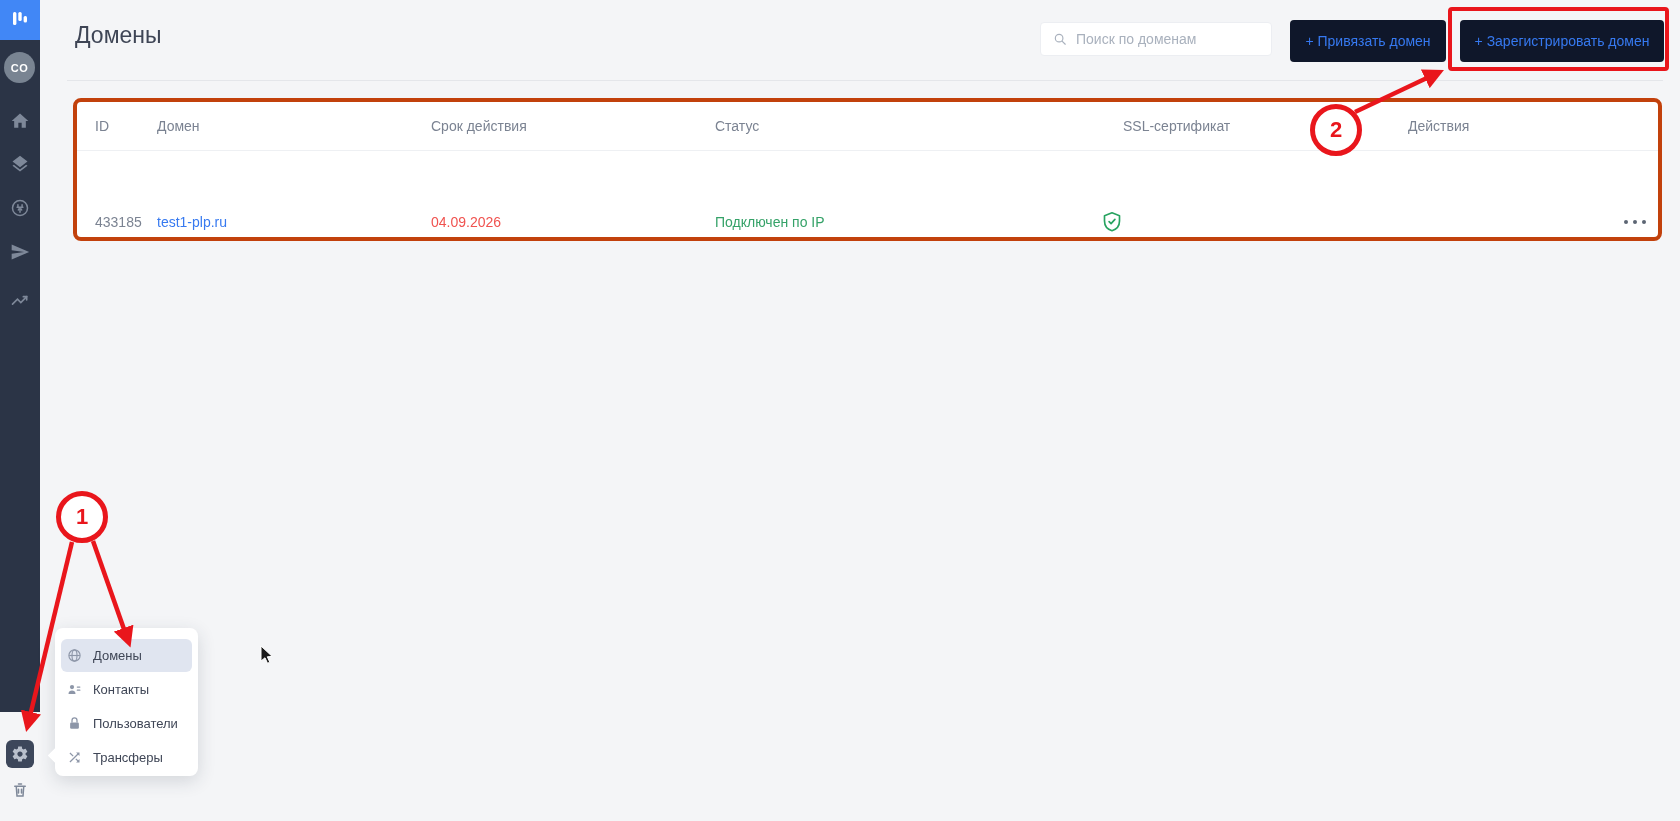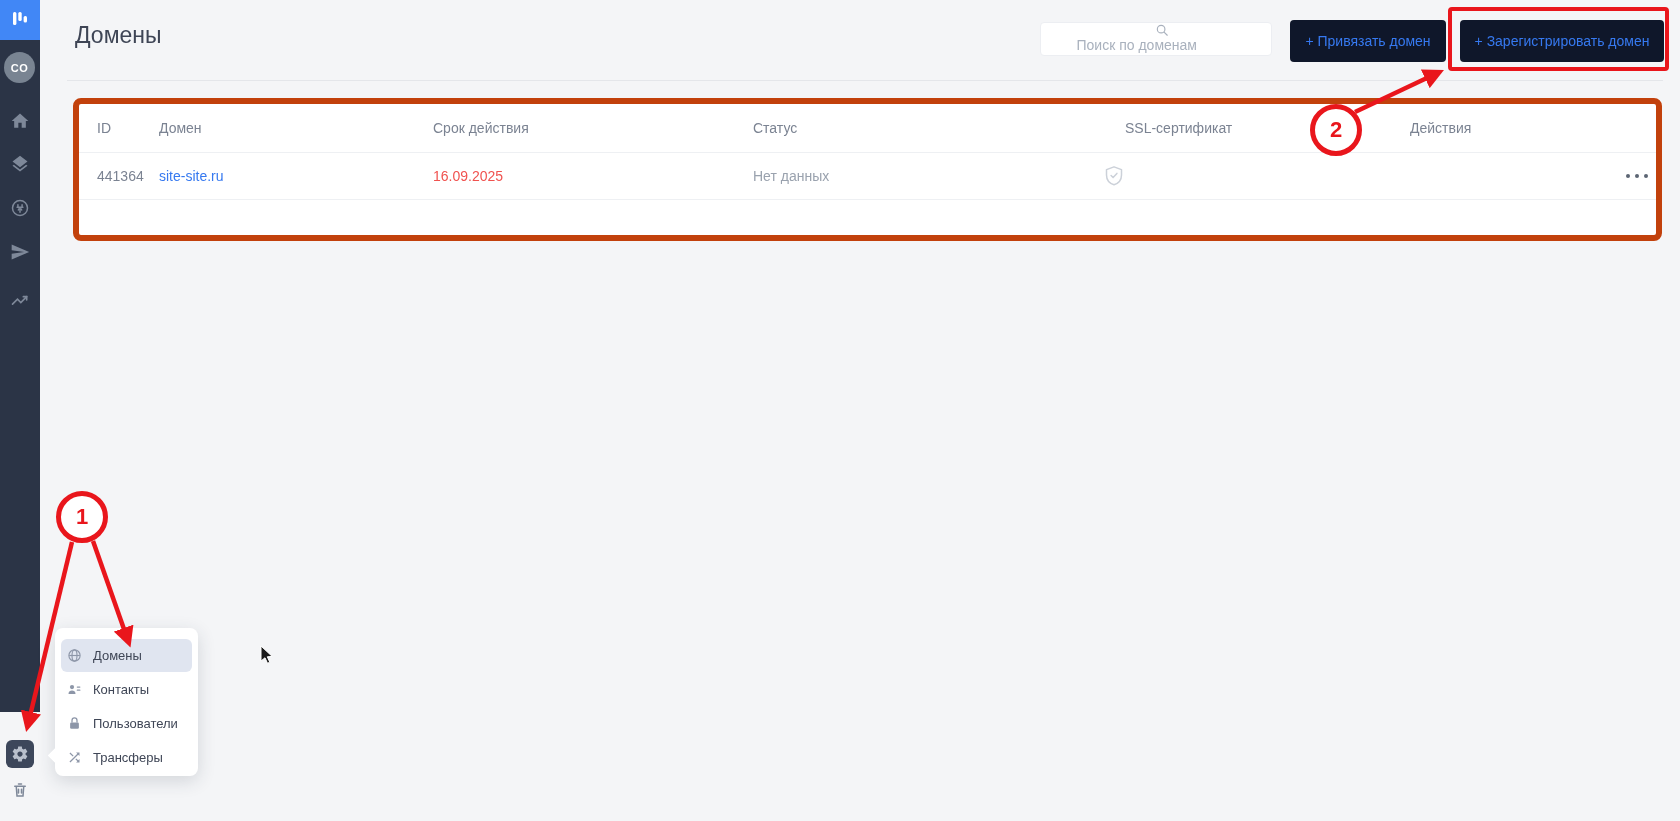--- a/index.html
+++ b/index.html
@@ -16,40 +16,40 @@
   .gear-wrap { position:absolute; left:6px; top:740px; width:28px; height:28px; border-radius:6px; background:#3d475b;
                display:flex; align-items:center; justify-content:center; color:#b9c0cc; cursor:pointer; }
   .gear-wrap svg { width:18px; height:18px; }
   .trash-wrap { position:absolute; left:11px; top:781px; width:18px; height:18px; color:#7e8899; cursor:pointer; }
   .trash-wrap svg { width:18px; height:18px; }
 
   
   .page-title { position:absolute; left:75px; top:22px; font-size:23px; color:#3e4555; }
   .header-divider { position:absolute; left:67px; top:80px; width:1596px; height:1px; background:#e4e6ea; }
   .search-box { position:absolute; left:1040px; top:22px; width:232px; height:34px; background:#fff; border-radius:4px;
-                border:1px solid #eceef2; display:flex; align-items:center; padding-left:12px;flex-direction:column; }
+                border:1px solid #eceef2; display:flex; align-items:center; padding-left:12px; }
   .search-box svg { width:14px; height:14px; color:#a9b1bd; flex:none; }
   .search-box input { border:none; outline:none; background:transparent; margin-left:9px; font-size:14px; color:#3e4555;
                       font-family:"Liberation Sans", sans-serif; width:180px; }
   .search-box input::placeholder { color:#a9b1bd; }
   .btn { position:absolute; top:20px; height:42px; background:#0f172a; border:none; border-radius:4px; color:#3679f0;
          font-size:14px; font-family:"Liberation Sans", sans-serif; cursor:pointer; display:flex; align-items:center;
          justify-content:center; white-space:nowrap; }
   .btn-link { left:1290px; width:156px; }
   .btn-register { left:1460px; width:204px; }
 
   
-  .card { position:absolute; left:73px; top:98px; width:1589px; height:143px; background:#fff; border:6px solid #c2410c;
+  .card { position:absolute; left:73px; top:98px; width:1589px; height:143px; background:#fff; border:4px solid #c2410c;
           border-radius:8px; }
   .thead { position:absolute; left:0; top:0; width:100%; height:49px; border-bottom:1px solid #eef0f3; }
   .trow { position:absolute; left:0; width:100%; height:47px; }
   .trow1 { top:49px; border-bottom:1px solid #eef0f3; }
   .trow2 { top:96px; }
   .cell { position:absolute; top:50%; transform:translateY(-50%); font-size:14px; white-space:nowrap; }
-  .c-id { left:18px; }  .c-dom { left:80px; }  .c-exp { left:354px; }  .c-st { left:674px; }
+  .c-id { left:18px; }  .c-dom { left:80px; }  .c-exp { left:354px; }  .c-st { left:638px; }
   .c-ssl { left:1025px;margin-left:21px; } .c-act { left:1331px; }
   .hcell { color:#7b8392; }
   .t-gray { color:#7b8392; }
   .t-link { color:#3679f0; text-decoration:none; cursor:pointer; }
   .t-date { color:#f0524f; }
   .t-muted { color:#9aa2ae; }
   .t-green { color:#35a268; }
   .ssl-ic { left:1025px; width:20px; height:22px; }
   .ssl-ic svg { width:20px; height:22px; display:block; }
   .ssl-off { color:#ccd1d9; }
@@ -147,38 +147,38 @@
 <div class="card">
   <div class="thead">
     <span class="cell hcell c-id">ID</span>
     <span class="cell hcell c-dom">Домен</span>
     <span class="cell hcell c-exp">Срок действия</span>
     <span class="cell hcell c-st">Статус</span>
     <span class="cell hcell c-ssl">SSL-сертификат</span>
     <span class="cell hcell c-act">Действия</span>
   </div>
 
-  <div class="trow trow1">
-    <span class="cell t-gray c-id">441364</span>
-    <a class="cell t-link c-dom">site-site.ru</a>
-    <span class="cell t-date c-exp">16.09.2025</span>
-    <span class="cell t-muted c-st">Нет данных</span>
-    <span class="cell ssl-ic ssl-off">
-      <svg viewBox="0 0 24 26" fill="none" stroke="currentColor" stroke-width="1.8" stroke-linecap="round" stroke-linejoin="round">
+
+  <div class="trow trow2">
+    <span class="cell t-gray c-id">433185</span>
+    <a class="cell t-link c-dom">test1-plp.ru</a>
+    <span class="cell t-date c-exp">04.09.2026</span>
+    <span class="cell t-green c-st">Подключен по IP</span>
+    <span class="cell ssl-ic ssl-on">
+      <svg viewBox="0 0 24 26" fill="none" stroke="currentColor" stroke-width="2" stroke-linecap="round" stroke-linejoin="round">
         <path d="M12 2L21 5.4v6.3c0 5.4-3.6 10-9 11.8-5.4-1.8-9-6.4-9-11.8V5.4L12 2z"></path>
         <path d="M8.5 12.5l2.4 2.4 4.6-5"></path>
       </svg>
     </span>
     <span class="cell dots">
         <i></i>
         <i></i>
         <i></i>
       </span>
   </div>
-
 </div>
 
 <div class="popup">
   <div class="pitem active">
     <span class="mi">
       <svg viewBox="0 0 24 24" fill="none" stroke="currentColor" stroke-width="1.8">
         <circle cx="12" cy="12" r="9"></circle>
           <ellipse cx="12" cy="12" rx="4" ry="9"></ellipse>
           <path d="M3.5 12h17"></path>
       </svg>

